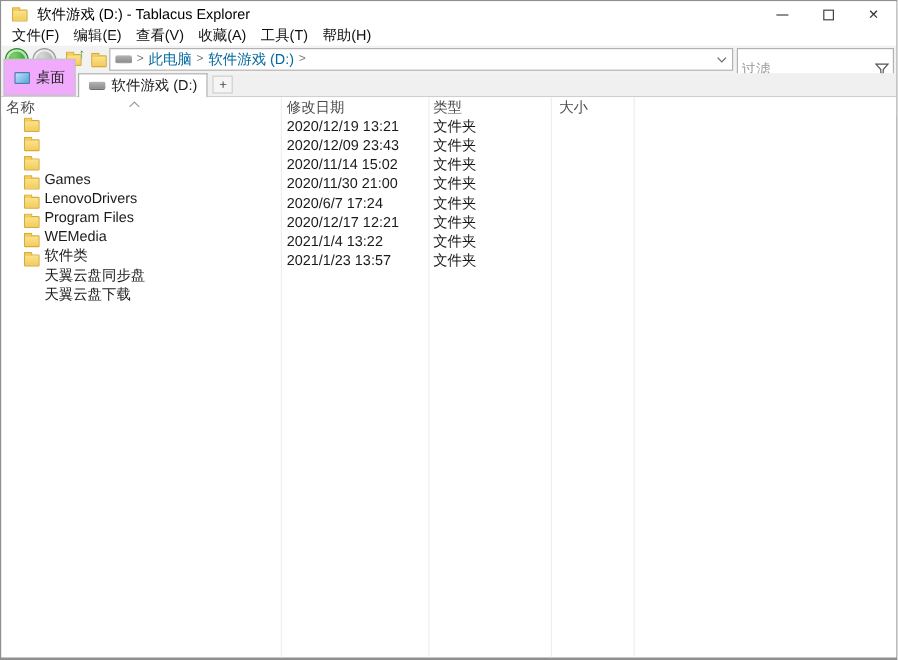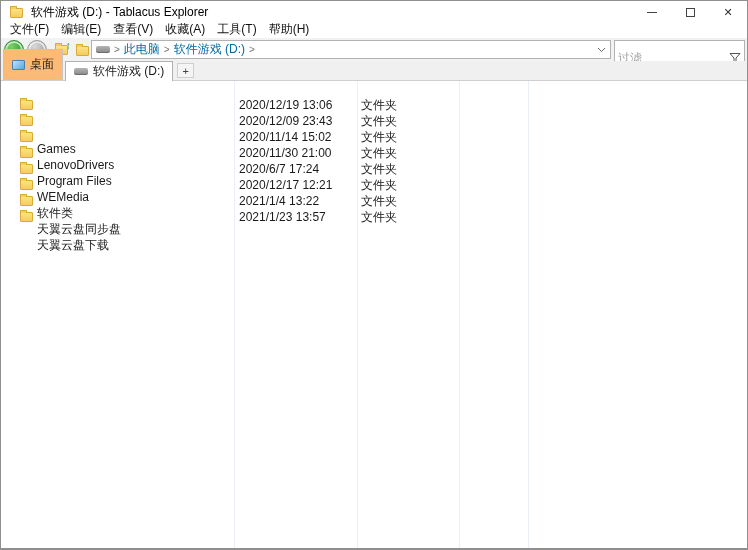--- a/index.html
+++ b/index.html
@@ -107,21 +107,21 @@
 
   
   .tabbar {
     position:absolute; top:60px; left:0; right:0; height:20px;
     background:#f0f0f0; border-bottom:1px solid #cfcfcf;
     display:flex; align-items:flex-end;
   }
   .tab {
     display:flex; align-items:center; gap:5px;
     height:31px; padding:0 8px; margin-left:2px;
-    background:#fdba74; border:1px solid #c4c4c4;
+    background:#f0abfc; border:1px solid #c4c4c4;
     white-space:nowrap;
   }
   .tab.active {
     background:#fff; border-color:#b0b0b0; border-bottom:none;
     height:20px; margin-bottom:-1px; z-index:2; position:relative;
   }
   .newtab-btn {
     width:17px; height:15px; margin-left:4px; margin-bottom:2px;
     background:#f5f5f5; border:1px solid #cfcfcf;
     display:flex; align-items:center; justify-content:center;
@@ -231,32 +231,43 @@
     </div>
     <div class="tab active">
       <span class="drive-ico"></span>
       <span>软件游戏 (D:)</span>
     </div>
     <div class="newtab-btn">
       <span>+</span>
     </div>
   </div>
 
+  <div class="list-header">
+    <span class="sort-ind">
+      <svg width="10" height="6">
+          <polyline points="1,5 5,1 9,5" fill="none" stroke="#9a9a9a" stroke-width="1"></polyline>
+        </svg>
+    </span>
+    <span class="hcell h-name">名称</span>
+    <span class="hcell h-date">修改日期</span>
+    <span class="hcell h-type">类型</span>
+    <span class="hcell h-size">大小</span>
+  </div>
 
   <div class="colsep sep1"></div>
   <div class="colsep sep2"></div>
   <div class="colsep sep3"></div>
   <div class="colsep sep4"></div>
 
   <div class="rows">
 
     <div class="row">
       <span class="folder-ico"></span>
       <span class="cell c-name">Games</span>
-      <span class="cell c-date">2020/12/19 13:06</span>
+      <span class="cell c-date">2020/12/19 13:21</span>
       <span class="cell c-type">文件夹</span>
       <span class="cell c-size"></span>
     </div>
 
     <div class="row">
       <span class="folder-ico"></span>
       <span class="cell c-name">LenovoDrivers</span>
       <span class="cell c-date">2020/12/09 23:43</span>
       <span class="cell c-type">文件夹</span>
       <span class="cell c-size"></span>

